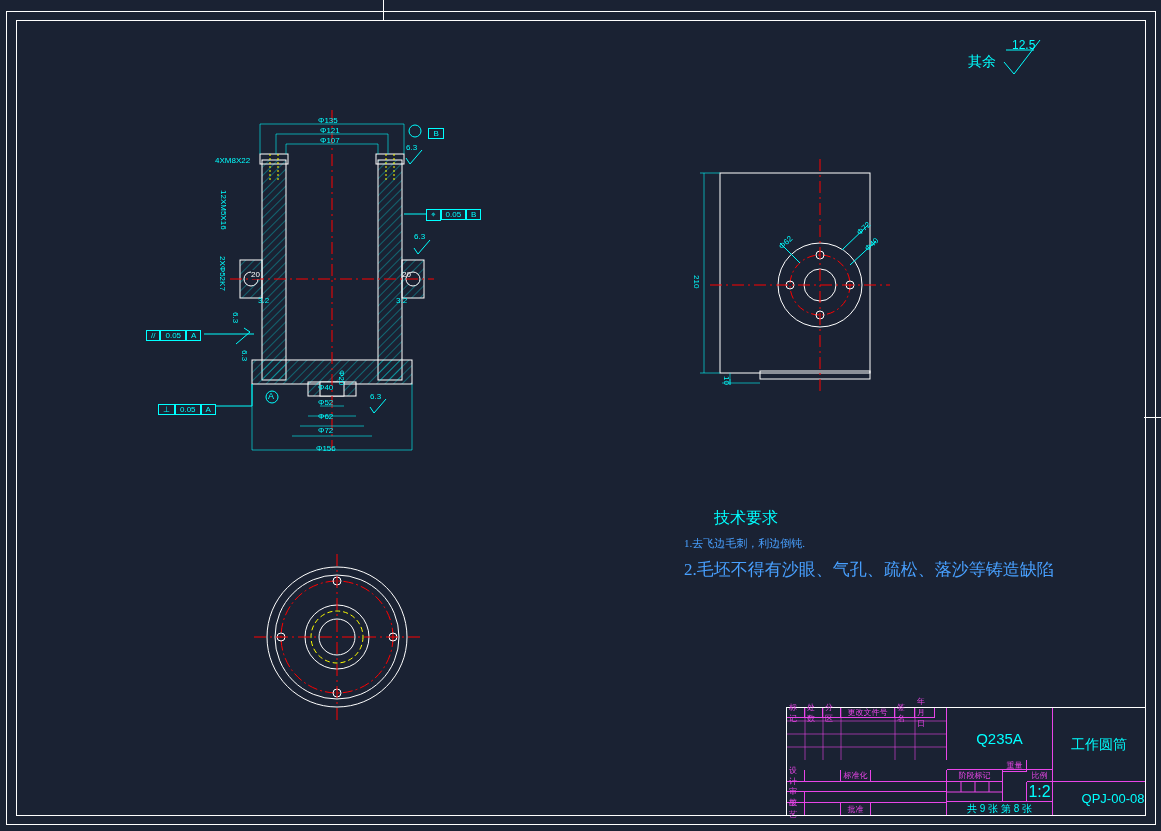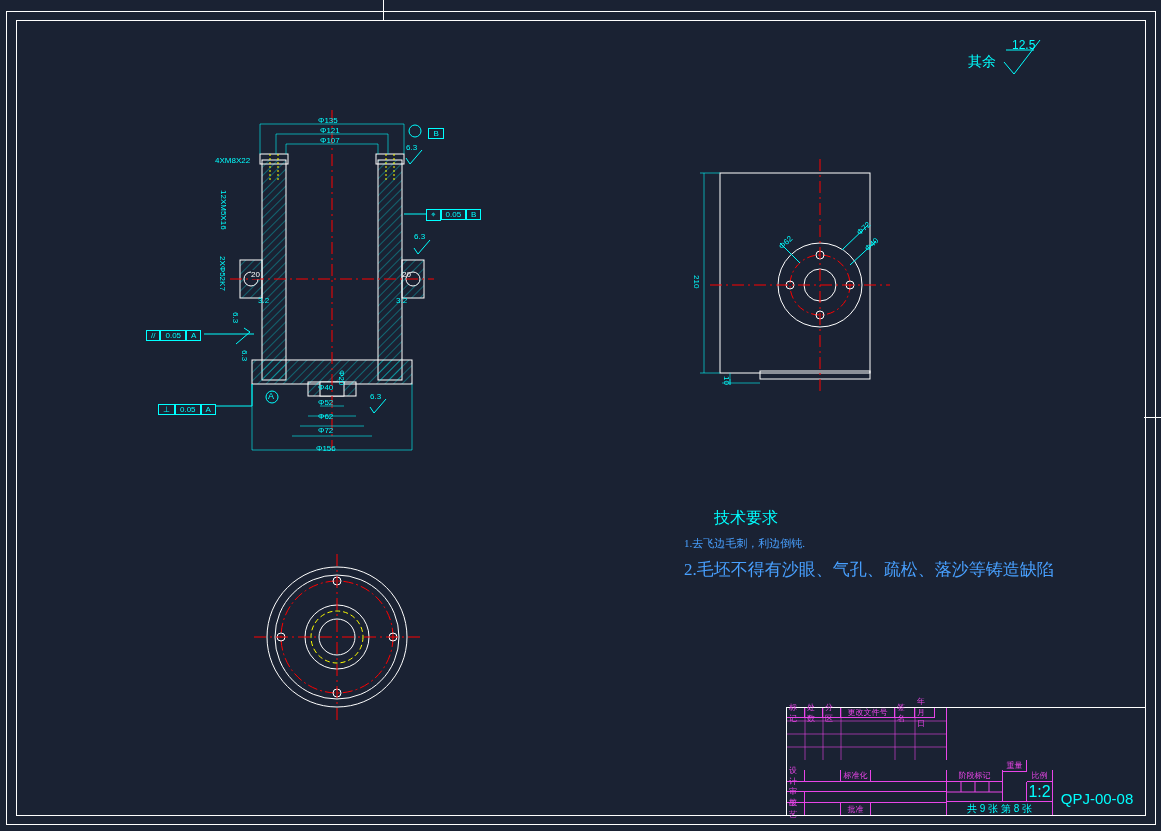--- a/index.html
+++ b/index.html
@@ -248,32 +248,34 @@
   <div class="tb-cell" style="left:54px;top:62px;width:30px;height:12px">标准化</div>
   <div class="tb-cell" style="left:84px;top:62px;width:76px;height:12px"></div>
   <div class="tb-cell" style="left:0;top:74px;width:160px;height:10px"></div>
   <div class="tb-cell" style="left:0;top:84px;width:18px;height:11px">审核</div>
   <div class="tb-cell" style="left:18px;top:84px;width:142px;height:11px"></div>
   <div class="tb-cell" style="left:0;top:95px;width:18px;height:12px;border-bottom:none">工艺</div>
   <div class="tb-cell" style="left:18px;top:95px;width:36px;height:12px;border-bottom:none"></div>
   <div class="tb-cell" style="left:54px;top:95px;width:30px;height:12px;border-bottom:none">批准</div>
   <div class="tb-cell" style="left:84px;top:95px;width:76px;height:12px;border-bottom:none"></div>
 
+  <div class="tb-cell c" style="left:160px;top:0;width:106px;height:62px;font-size:15px">Q235A</div>
 
   <div class="tb-cell" style="left:160px;top:62px;width:56px;height:12px">阶段标记</div>
   <div class="tb-cell" style="left:216px;top:52px;width:24px;height:12px">重量</div>
   <div class="tb-cell" style="left:240px;top:62px;width:26px;height:12px">比例</div>
   <div class="tb-cell" style="left:160px;top:74px;width:56px;height:20px">
     <svg width="56" height="20" style="position:absolute;left:0;top:0">
           <line x1="14" y1="0" x2="14" y2="10" stroke="#e845e8"></line>
           <line x1="28" y1="0" x2="28" y2="10" stroke="#e845e8"></line>
           <line x1="42" y1="0" x2="42" y2="10" stroke="#e845e8"></line>
           <line x1="0" y1="10" x2="56" y2="10" stroke="#e845e8"></line>
         </svg>
   </div>
   <div class="tb-cell" style="left:216px;top:74px;width:24px;height:20px"></div>
   <div class="tb-cell c" style="left:240px;top:74px;width:26px;height:20px;font-size:16px">1:2</div>
   <div class="tb-cell c" style="left:160px;top:94px;width:106px;height:13px;border-bottom:none;font-size:10px">共 9 张 第 8 张</div>
 
-  <div class="tb-cell c" style="left:264px;top:74px;width:92px;height:33px;border-right:none;border-bottom:none;font-size:15px">QPJ-00-08</div>
+  <div class="tb-cell c" style="left:266px;top:0;width:92px;height:74px;border-right:none;font-size:14px;font-family:'SimSun',serif">工作圆筒</div>
+  <div class="tb-cell c" style="left:280px;top:74px;width:92px;height:33px;border-right:none;border-bottom:none;font-size:13px">QPJ-00-08</div>
 </div>
 
 </div>
 
 </body></html>

